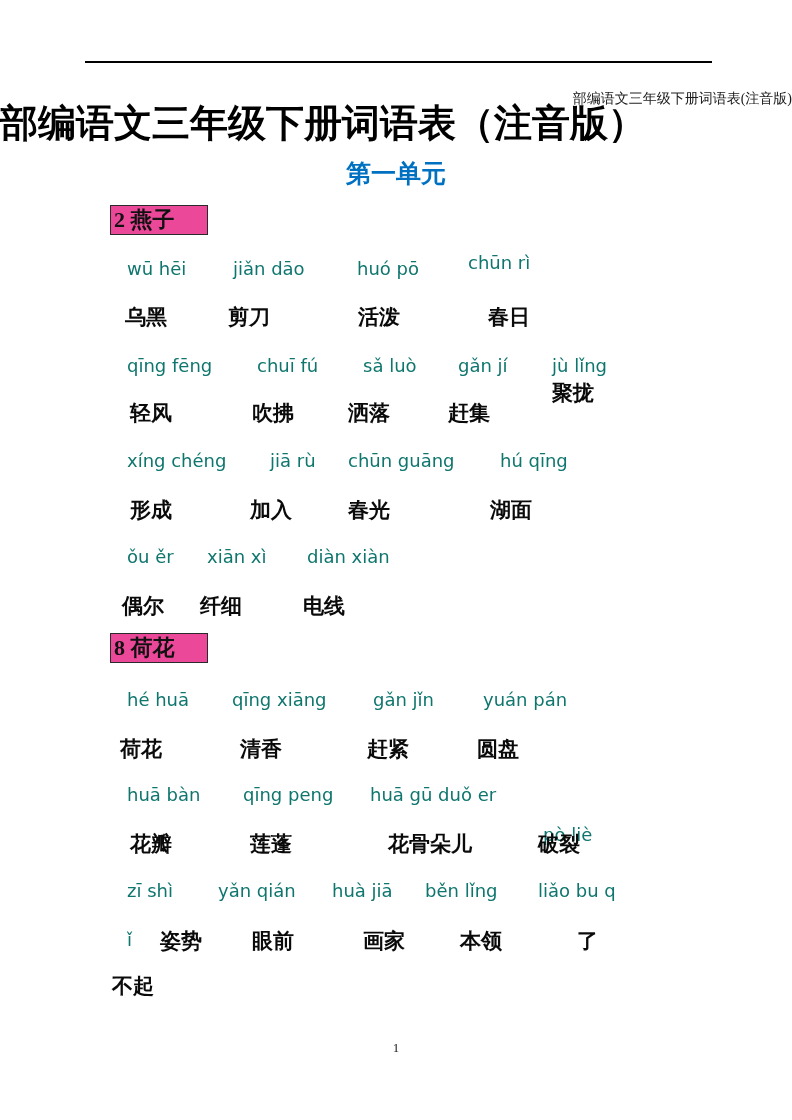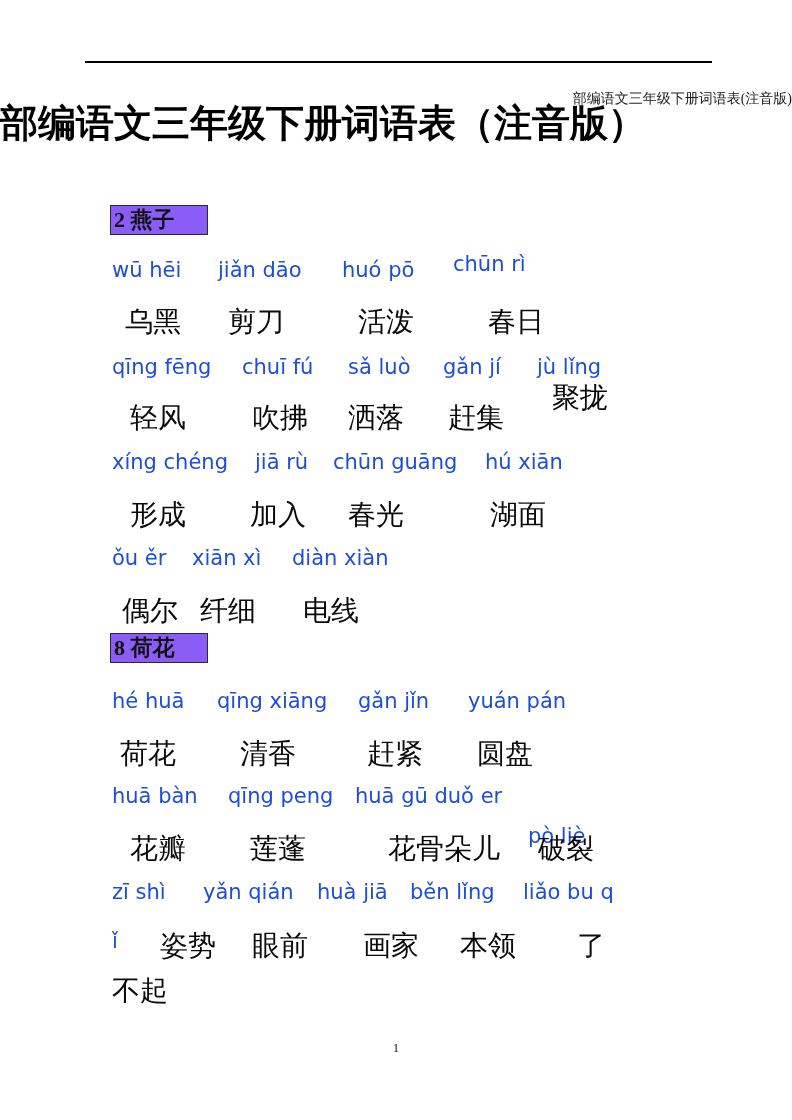--- a/index.html
+++ b/index.html
@@ -62,43 +62,44 @@
     font-family: "Liberation Serif", serif;
     white-space: nowrap;
   }
   .lesson-box {
     position: absolute;
     left: 110px;
     width: 98px;
     height: 30px;
     border: 1.5px solid #2a2a2a;
     box-sizing: border-box;
-    background: #8b5cf6;
+    background: #ec4899;
   }
   .lesson-box span {
     display: block;
     line-height: 27px;
     padding-left: 3px;
     font-size: 22px;
     font-weight: bold;
     font-family: "Liberation Serif", serif;
     white-space: nowrap;
   }
   .py {
     position: absolute;
     font-family: "DejaVu Sans", sans-serif;
+    font-size: 18px;
+    color: #0f766e;
+    white-space: nowrap;
+    margin-left: 15px;
+  }
+  .wd {
+    position: absolute;
+    font-family: "Liberation Serif", serif;
     font-size: 21px;
-    color: #1d4ed8;
-    white-space: nowrap;
-  }
-  .wd {
-    position: absolute;
-    font-family: "Liberation Serif", serif;
-    font-size: 28px;
-    font-weight: normal;
+    font-weight: bold;
     color: #0a0a0a;
     white-space: nowrap;
   }
   .page-number {
     position: absolute;
     top: 1040px;
     left: 0;
     width: 100%;
     text-align: center;
     font-size: 13px;
@@ -108,20 +109,21 @@
 </style>
 </head>
 <body>
 
 <div class="page">
 
   <div class="running-header">部编语文三年级下册词语表(注音版)</div>
   <div class="header-rule"></div>
 
   <h1 class="doc-title">部编语文三年级下册词语表（注音版）</h1>
+  <h2 class="unit-title" style="color: rgb(0, 112, 192);">第一单元</h2>
 
   <div class="lesson-box" style="top:205px">
     <span>2 燕子</span>
   </div>
 
   <span class="py" style="left:112px; top:258px">wū hēi</span>
   <span class="py" style="left:218px; top:258px">jiǎn dāo</span>
   <span class="py" style="left:342px; top:258px">huó pō</span>
   <span class="py" style="left:453px; top:252px">chūn rì</span>
 
@@ -138,21 +140,21 @@
 
   <span class="wd" style="left:130px; top:399px">轻风</span>
   <span class="wd" style="left:252px; top:399px">吹拂</span>
   <span class="wd" style="left:348px; top:399px">洒落</span>
   <span class="wd" style="left:448px; top:399px">赶集</span>
   <span class="wd" style="left:552px; top:379px">聚拢</span>
 
   <span class="py" style="left:112px; top:450px">xíng chéng</span>
   <span class="py" style="left:255px; top:450px">jiā rù</span>
   <span class="py" style="left:333px; top:450px">chūn guāng</span>
-  <span class="py" style="left:485px; top:450px">hú xiān</span>
+  <span class="py" style="left:485px; top:450px">hú qīng</span>
 
   <span class="wd" style="left:130px; top:496px">形成</span>
   <span class="wd" style="left:250px; top:496px">加入</span>
   <span class="wd" style="left:348px; top:496px">春光</span>
   <span class="wd" style="left:490px; top:496px">湖面</span>
 
   <span class="py" style="left:112px; top:546px">ǒu ěr</span>
   <span class="py" style="left:192px; top:546px">xiān xì</span>
   <span class="py" style="left:292px; top:546px">diàn xiàn</span>
 

